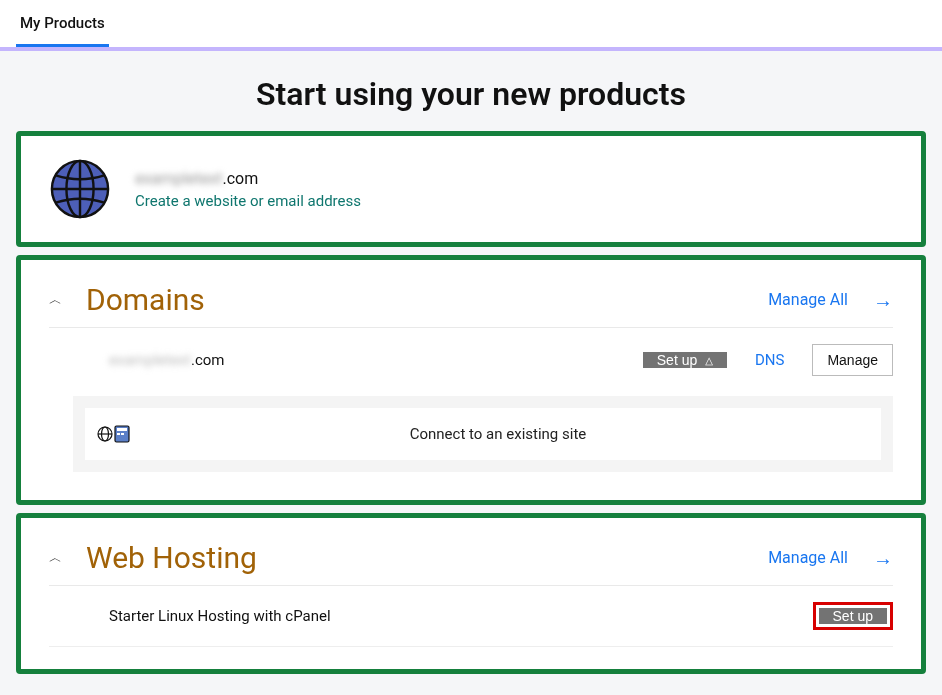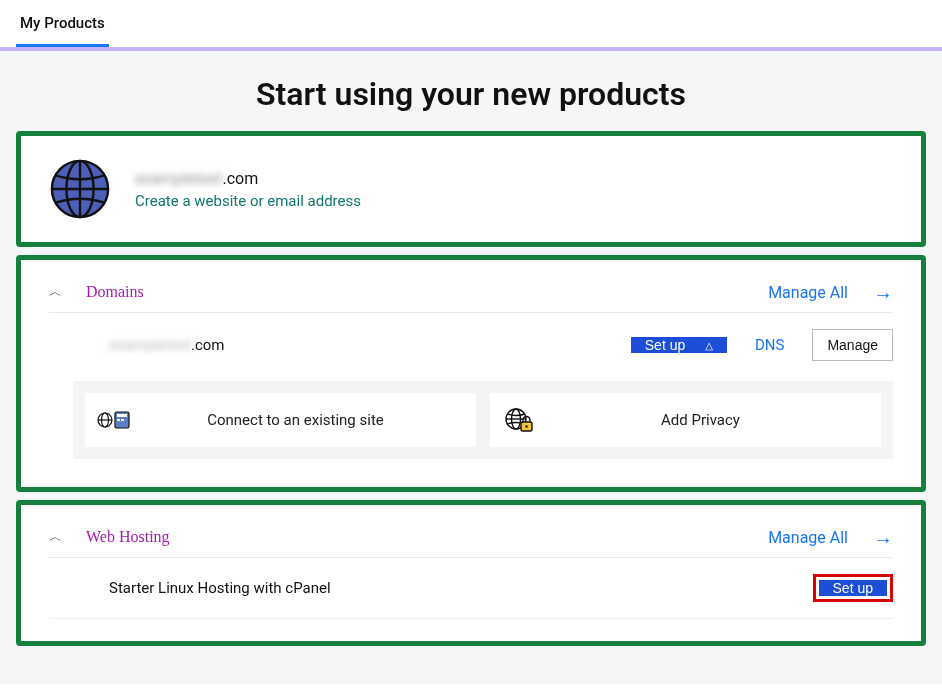--- a/index.html
+++ b/index.html
@@ -80,24 +80,23 @@
     display: flex;
     align-items: center;
     gap: 24px;
   }
   .caret-up {
     font-size: 13px;
     color: #333;
     cursor: pointer;
   }
   .section-title {
-    font-size: 16px;
+    font-size: 30px;
     font-weight: 400;
-    color: #a21caf;
-    font-family: Liberation Serif, serif;
+    color: #a16207;
   }
   .manage-all {
     color: #1976f0;
     font-size: 16px;
     display: flex;
     align-items: center;
     gap: 25px;
     cursor: pointer;
   }
   .arrow-right {
@@ -113,29 +112,29 @@
   }
   .row.noborder { border-bottom: none; }
   .row-name { font-size: 15px; color: #111; }
   .row-name .blur { color:#bbb; filter: blur(3px); }
   .row-actions {
     display: flex;
     align-items: center;
     gap: 28px;
   }
   .btn-primary {
-    background: #1d4ed8;
+    background: #737373;
     color: #fff;
     border: none;
     padding: 0 14px;
     font-size: 14px;
     cursor: pointer;
     display: flex;
     align-items: center;
-    gap: 20px;
+    gap: 8px;
   }
   .btn-primary .tri-up {
     font-size: 10px;
   }
   .link-blue {
     color: #1976f0;
     font-size: 15px;
     cursor: pointer;
   }
   .btn-outline {
@@ -244,35 +243,20 @@
             <line x1="1" y1="12" x2="15" y2="12" stroke="#111" stroke-width="1.2"></line>
             <ellipse cx="8" cy="12" rx="3.5" ry="7" fill="none" stroke="#111" stroke-width="1.2"></ellipse>
             <rect x="18" y="4" width="14" height="16" rx="1.5" fill="#5b7fc7" stroke="#111" stroke-width="1.2"></rect>
             <rect x="20" y="6" width="10" height="3" fill="#fff"></rect>
             <rect x="20" y="11" width="3" height="2" fill="#fff"></rect>
             <rect x="24" y="11" width="3" height="2" fill="#fff"></rect>
           </svg>
         </span>
         <span class="tile-text">Connect to an existing site</span>
       </div>
-      <div class="tile">
-        <span class="tile-icon">
-          <svg width="30" height="26" viewBox="0 0 30 26">
-            <circle cx="12" cy="12" r="10" fill="none" stroke="#111" stroke-width="1.4"></circle>
-            <ellipse cx="12" cy="12" rx="4.5" ry="10" fill="none" stroke="#111" stroke-width="1.4"></ellipse>
-            <line x1="2" y1="12" x2="22" y2="12" stroke="#111" stroke-width="1.4"></line>
-            <path d="M3 7 Q12 10 21 7" fill="none" stroke="#111" stroke-width="1.4"></path>
-            <path d="M3 17 Q12 14 21 17" fill="none" stroke="#111" stroke-width="1.4"></path>
-            <rect x="17" y="15" width="11" height="9" rx="1.5" fill="#f2c23a" stroke="#111" stroke-width="1.4"></rect>
-            <path d="M19 15 v-2 a3.5 3.5 0 0 1 7 0 v2" fill="none" stroke="#111" stroke-width="1.4"></path>
-            <circle cx="22.5" cy="19.5" r="1.2" fill="#111"></circle>
-          </svg>
-        </span>
-        <span class="tile-text">Add Privacy</span>
-      </div>
     </div>
   </div>
 
   <div class="card">
     <div class="section-head">
       <div class="section-left">
         <span class="caret-up">︿</span>
         <span class="section-title">Web Hosting</span>
       </div>
       <div class="manage-all">

